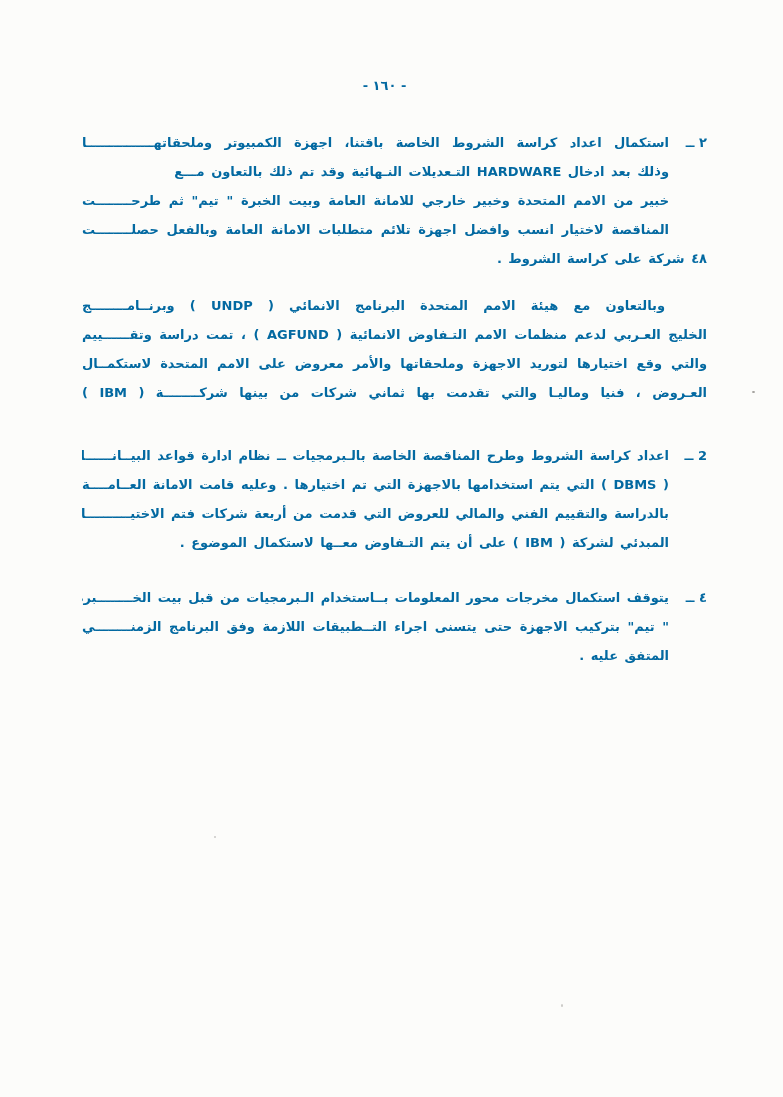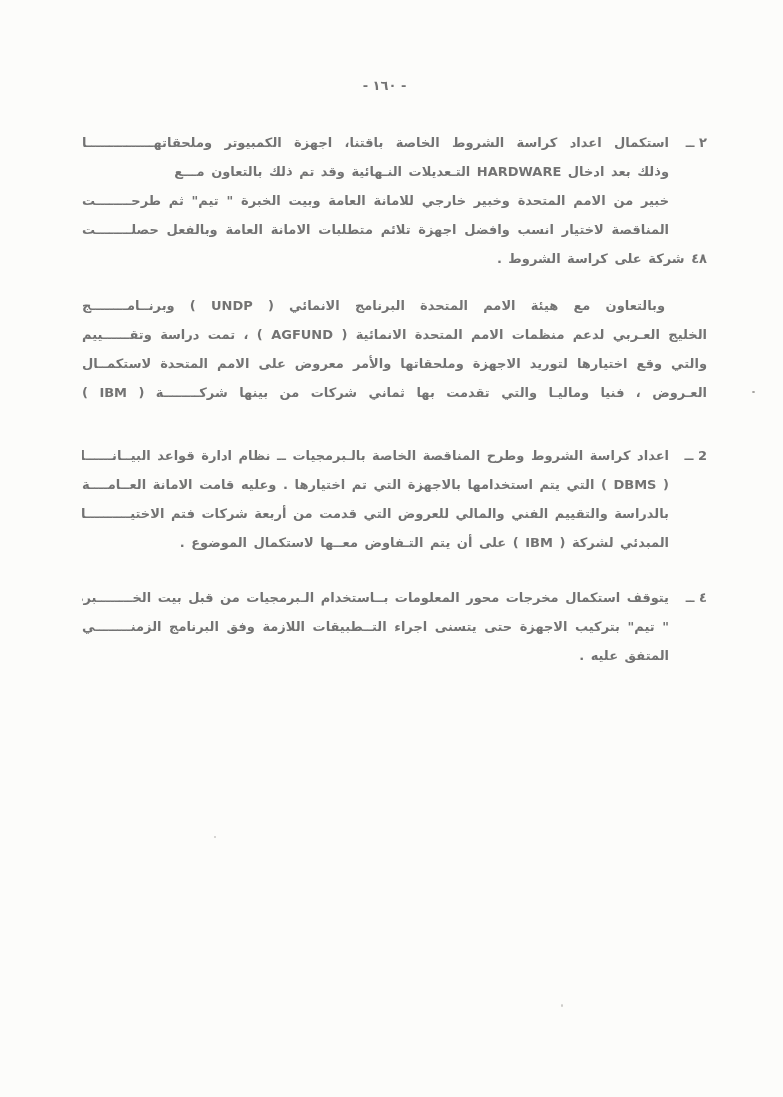--- a/index.html
+++ b/index.html
@@ -3,21 +3,21 @@
 <meta charset="utf-8">
 <style>
   html,body{margin:0;padding:0;background:#e9e9e7;}
   .page{
     position:relative;
     width:783px;height:1097px;
     margin:0 auto;
     background:#fcfcfa;
     font-family:"DejaVu Sans",sans-serif;
     direction:rtl;
-    color:#737373;
+    color:#0369a1;
     overflow:hidden;
     box-shadow:0 0 4px rgba(0,0,0,.15);
   }
   .page-number{
     position:absolute;
     top:78px;left:0;right:14px;
     text-align:center;
     font-size:13px;
     font-weight:bold;
     letter-spacing:2px;
@@ -79,21 +79,21 @@
         <div class="line">وذلك بعد ادخال HARDWARE التـعديلات النـهائية وقد تم ذلك بالتعاون مـــع</div>
         <div class="line fill">خبير من الامم المتحدة وخبير خارجي للامانة العامة وبيت الخبرة " تيم" ثم طرحــــــــت</div>
         <div class="line fill">المناقصة لاختيار انسب وافضل اجهزة تلائم متطلبات الامانة العامة وبالفعل حصلــــــــت</div>
         <div class="line outdent">٤٨ شركة على كراسة الشروط .</div>
       </div>
     </div>
 
     <div class="para cont">
       <div class="lines">
         <div class="line fill indent1">وبالتعاون مع هيئة الامم المتحدة البرنامج الانمائي (   UNDP   ) وبرنــامــــــــج</div>
-        <div class="line fill">الخليج العـربي لدعم منظمات الامم المتحدة الانمائية ( AGFUND ) ، تمت دراسة وتقــــــييم</div>
+        <div class="line fill">الخليج العـربي لدعم منظمات الامم التـفاوض الانمائية ( AGFUND ) ، تمت دراسة وتقــــــييم</div>
         <div class="line fill">والتي وقع اختيارها لتوريد الاجهزة وملحقاتها والأمر معروض على الامم المتحدة لاستكمــال</div>
         <div class="line fill">العـروض ، فنيا وماليـا والتي تقدمت بها ثماني شركات من بينها شركــــــــة ( IBM )</div>
       </div>
     </div>
 
     <div class="para gap-lg">
       <div class="marker">2 ــ</div>
       <div class="lines">
         <div class="line fill">اعداد كراسة الشروط وطرح المناقصة الخاصة بالـبرمجيات ــ نظام ادارة قواعد البيــانــــــات</div>
         <div class="line fill">( DBMS ) التي يتم استخدامها بالاجهزة التي تم اختيارها . وعليه قامت الامانة العــامــــة</div>

